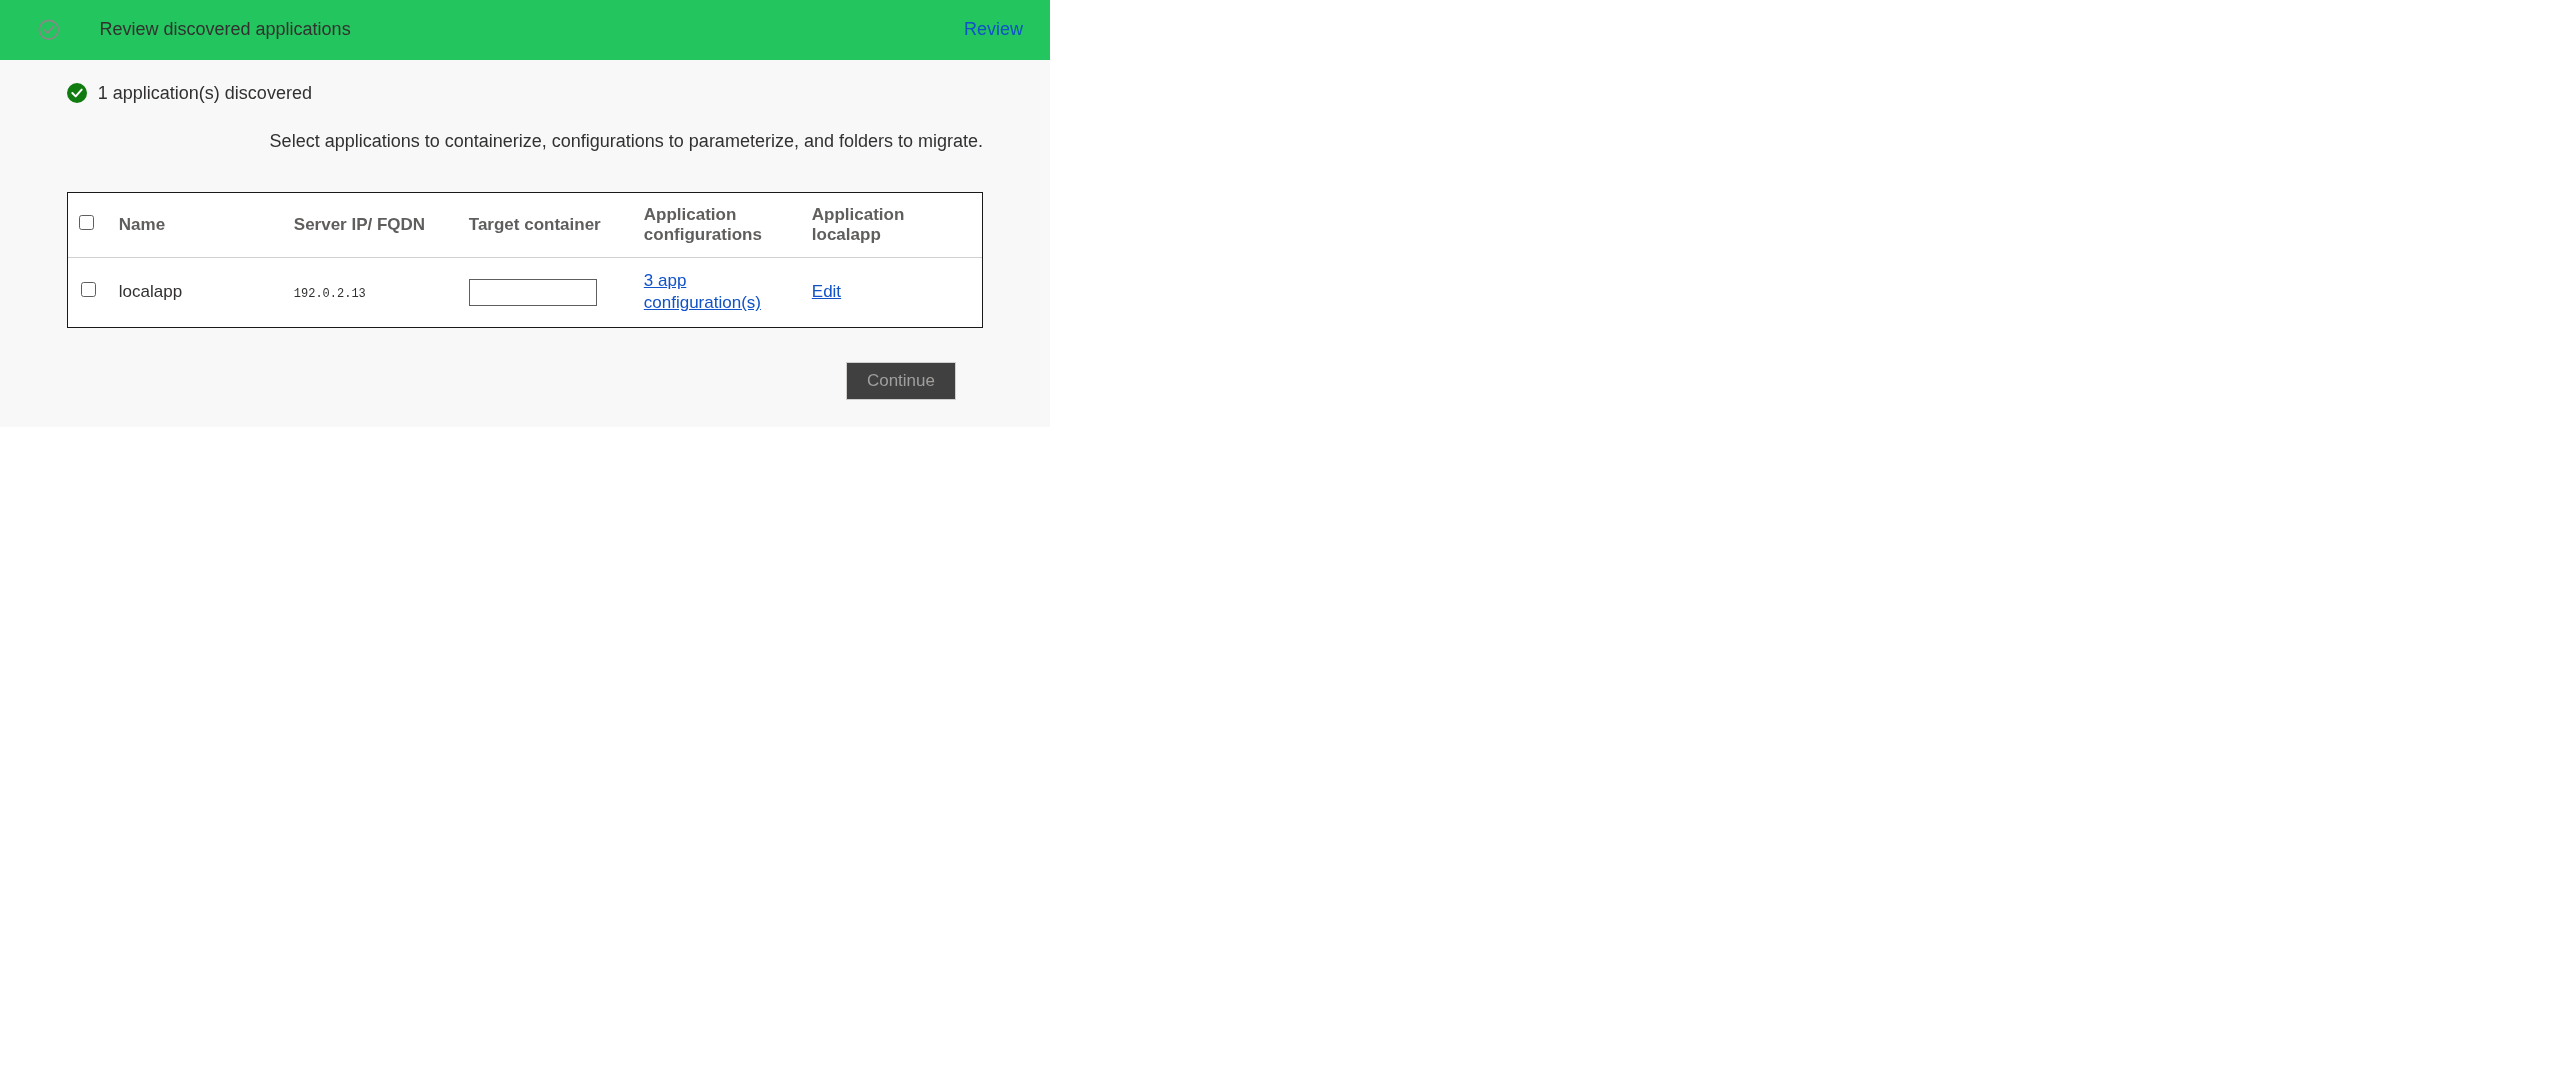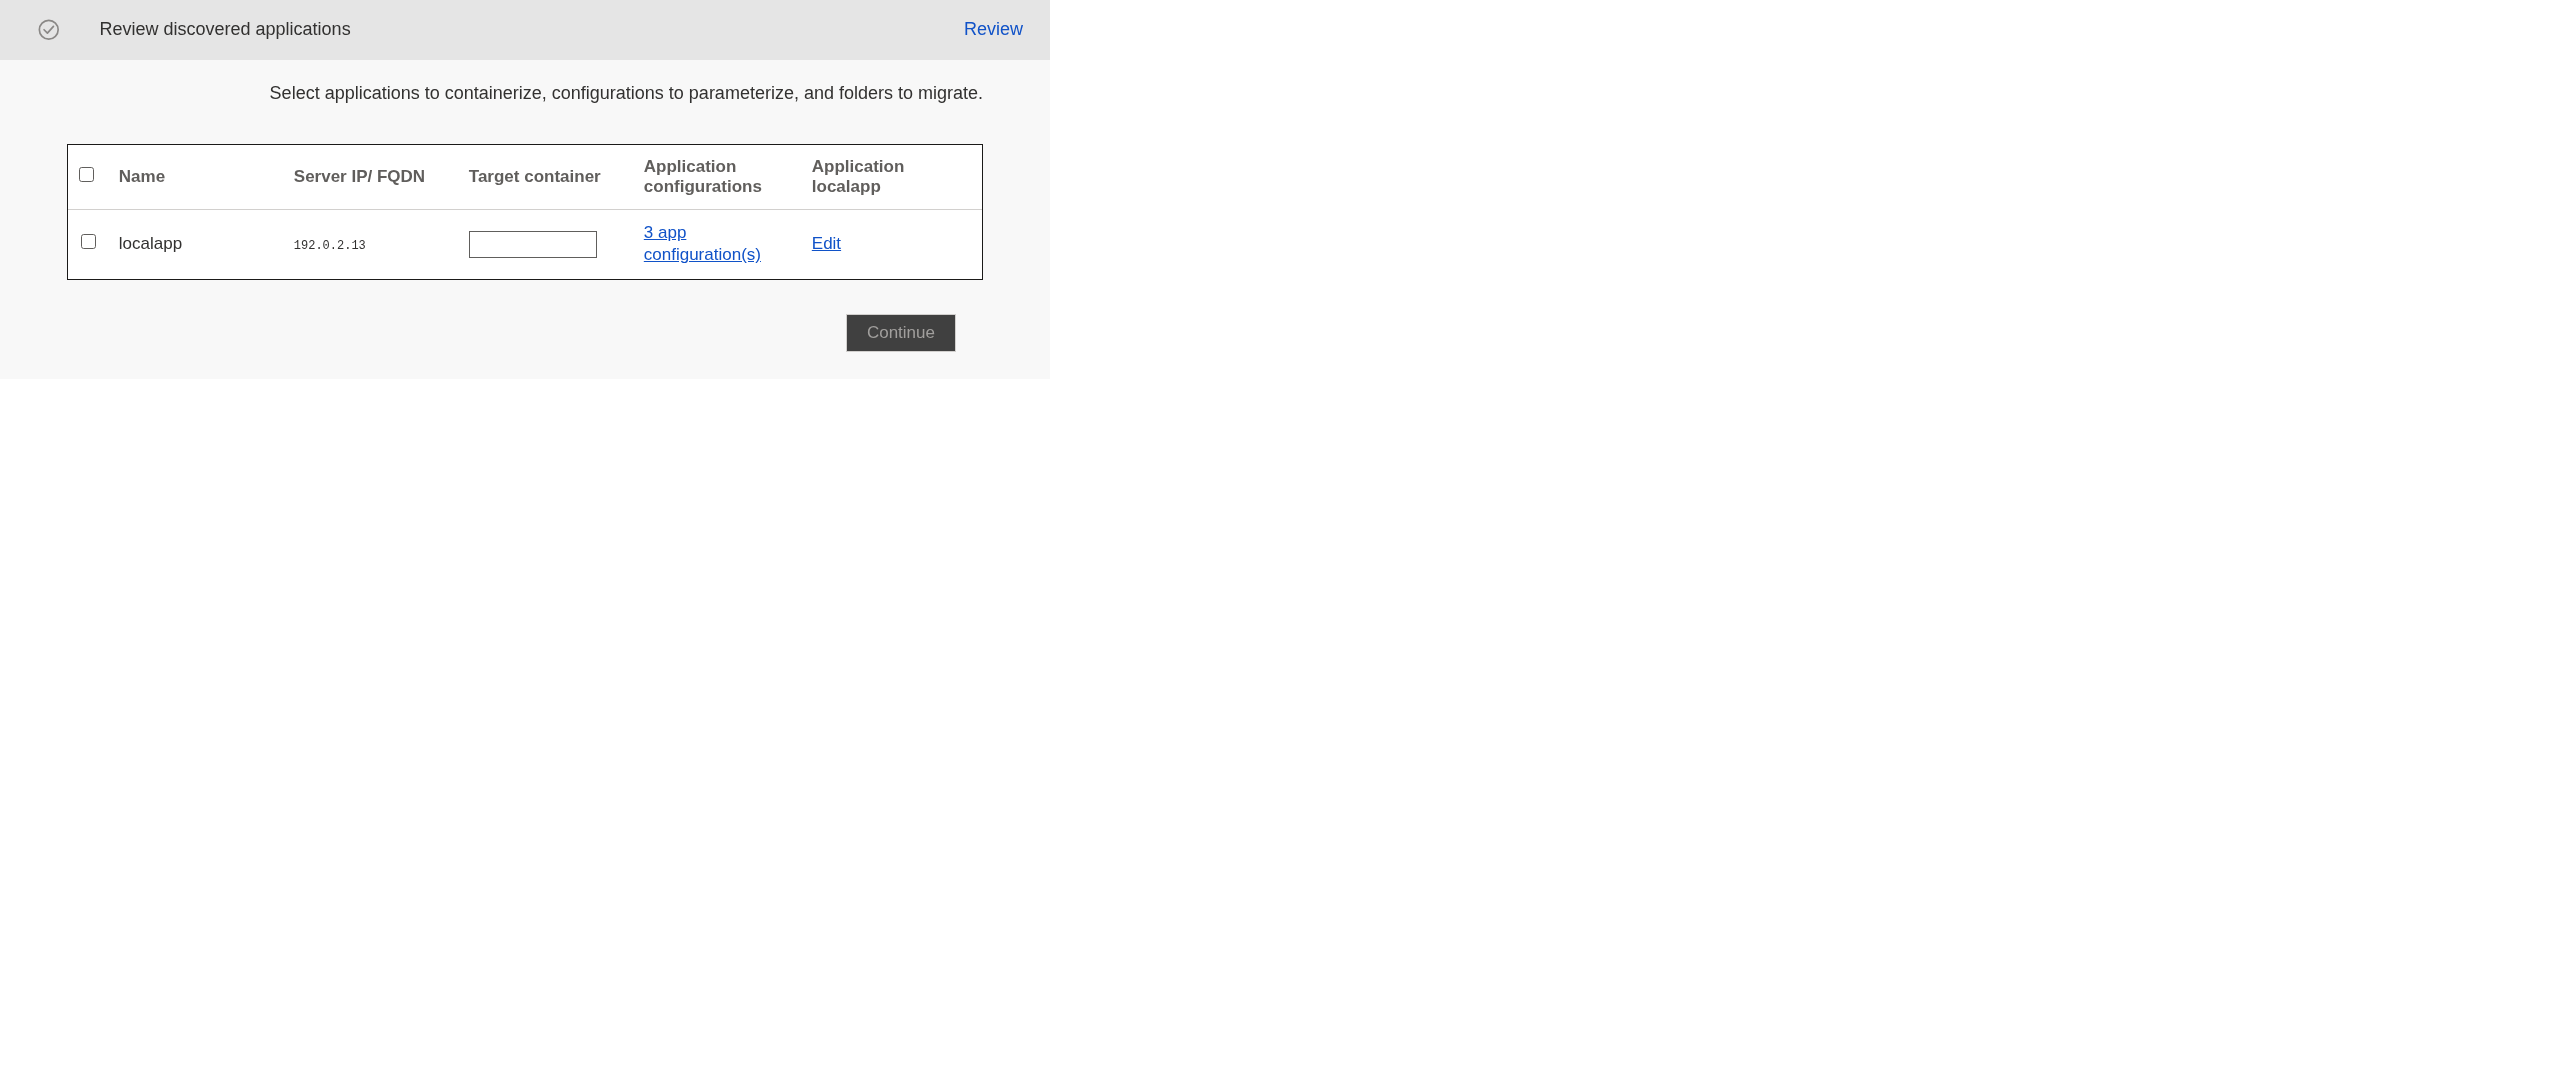--- a/index.html
+++ b/index.html
@@ -8,21 +8,21 @@
       background: #ffffff;
       color: #323130;
       font-size: 16px;
     }
     .page {
       width: 1050px;
       background: #f8f8f8;
       padding-bottom: 27px;
     }
     .header-bar {
-      background: #e5e5e5;
+      background: #22c55e;
       display: flex;
       align-items: center;
       justify-content: space-between;
       padding: 19px 27px 19px 38px;
     }
     .header-left {
       display: flex;
       align-items: center;
       gap: 40px;
     }
@@ -153,20 +153,29 @@
           <path d="M9 16 L14 21 L23 11" fill="none" stroke="#8a8886" stroke-width="2.5" stroke-linecap="round" stroke-linejoin="round"></path>
         </svg>
       </span>
       <span class="step-title">Review discovered applications</span>
     </div>
     <a class="review-link">Review</a>
   </div>
 
   <div class="content">
 
+    <div class="status-row">
+      <span class="status-icon">
+        <svg viewBox="0 0 30 30" width="20" height="20">
+          <circle cx="15" cy="15" r="15" fill="#107c10"></circle>
+          <path d="M8 15 L13 20 L22 10" fill="none" stroke="#ffffff" stroke-width="3" stroke-linecap="round" stroke-linejoin="round"></path>
+        </svg>
+      </span>
+      <span class="status-text">1 application(s) discovered</span>
+    </div>
 
     <div class="instruction">Select applications to containerize, configurations to parameterize, and folders to migrate.</div>
 
     <div class="table-wrap">
       <table class="tbl">
         <thead>
           <tr>
             <th class="col-check">
               <span class="chk"></span>
             </th>

